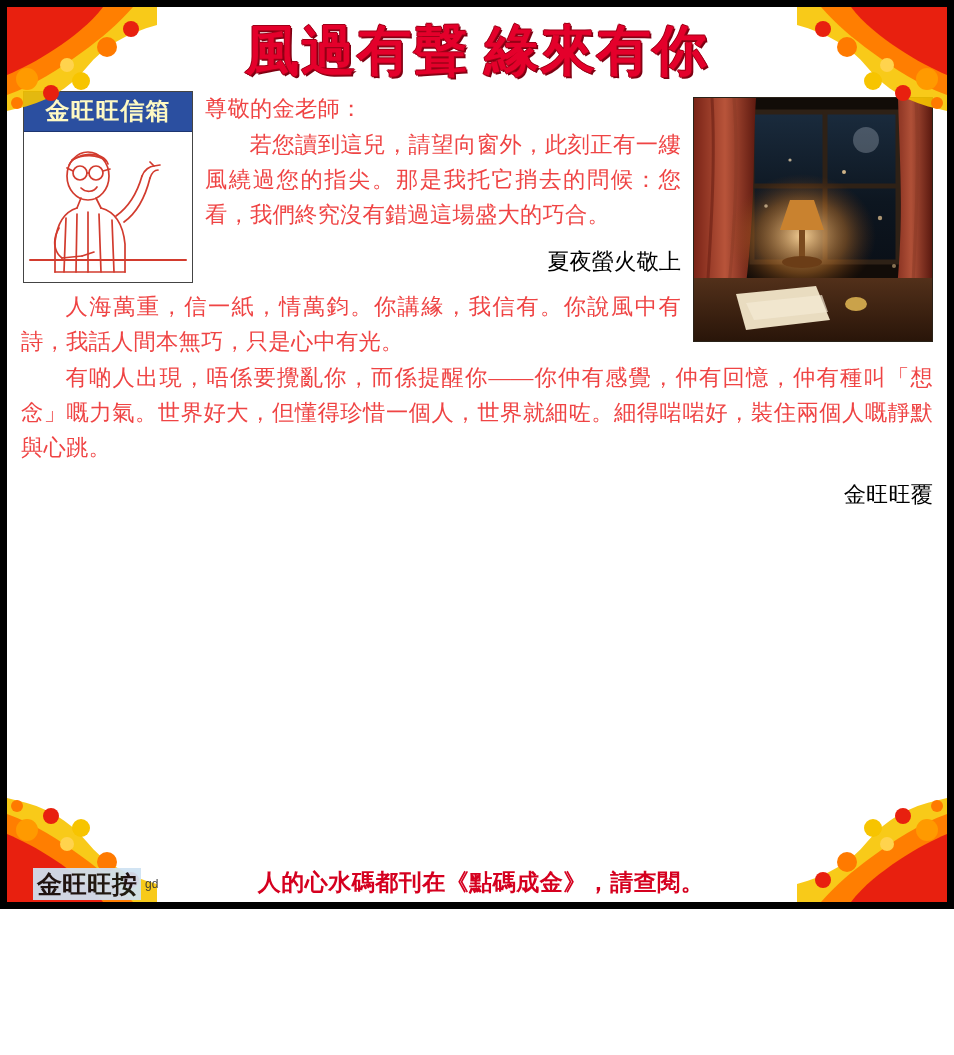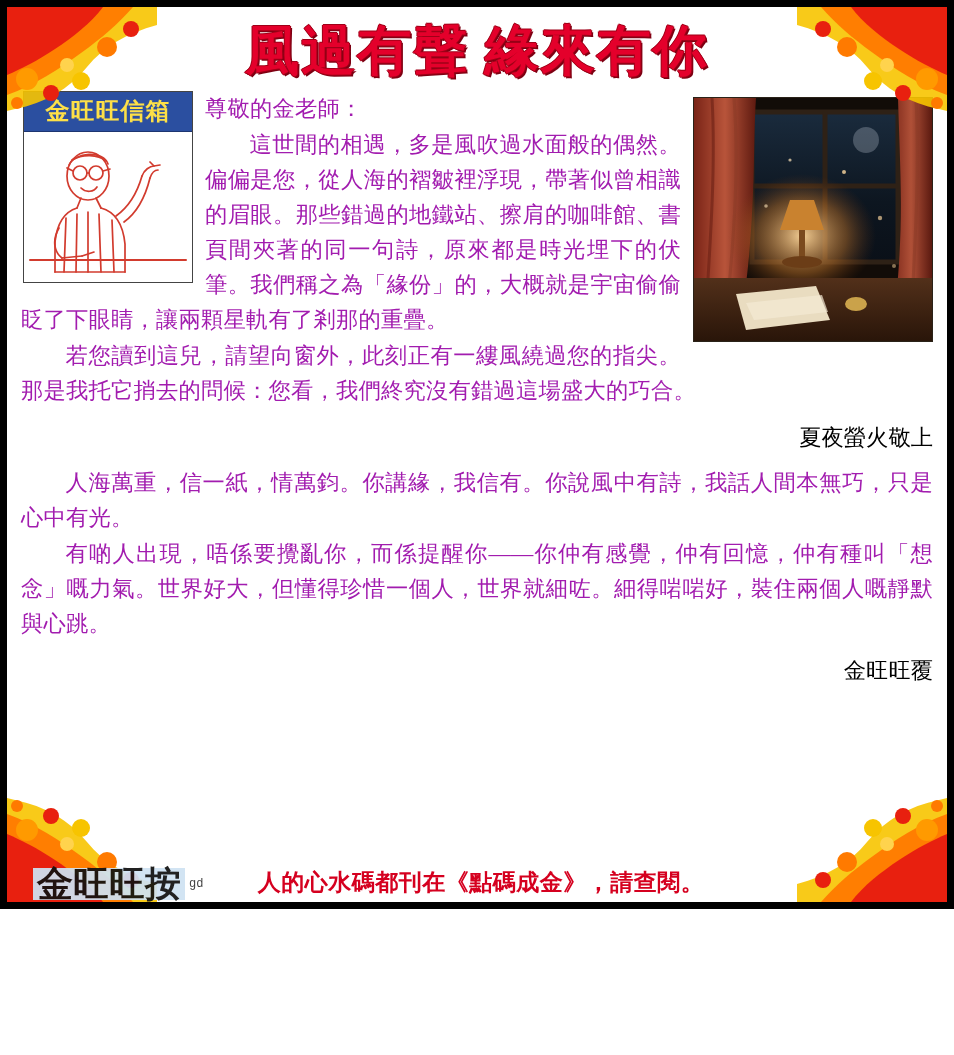--- a/index.html
+++ b/index.html
@@ -68,21 +68,21 @@
 
   .mailbox {
     float: left;
     width: 168px;
     margin: 0 12px 4px 2px;
     border: 1px solid #444;
     background: #fff;
   }
   .mailbox-head {
     background: #2b4fa0;
-    color: #fde047;
+    color: #fef9c3;
     font-weight: bold;
     font-size: 24px;
     text-align: center;
     letter-spacing: 1px;
     padding: 3px 0 4px;
     border-bottom: 1px solid #1d3570;
     font-family: "Liberation Serif", serif;
   }
   .mailbox-art {
     height: 150px;
@@ -100,21 +100,21 @@
     overflow: hidden;
     background: #16110c;
   }
   .photo svg { display: block; width: 100%; height: 100%; }
 
   p.txt {
     margin: 0 0 1px 0;
     font-family: "Liberation Serif", serif;
     font-size: 22.3px;
     line-height: 35px;
-    color: #a21caf;
+    color: #ef4444;
     text-align: justify;
     text-justify: inter-ideograph;
     letter-spacing: 0.2px;
   }
   p.indent { text-indent: 2em; }
   p.sign {
     text-align: right;
     margin-top: 12px;
     margin-bottom: 0;
     font-family: "Liberation Serif", serif;
@@ -151,27 +151,27 @@
     display: flex;
     align-items: center;
     gap: 4px;
     opacity: 0.93;
   }
   .wm-badge {
     background: #cfe2f3;
     color: #111;
     font-family: "Liberation Sans", sans-serif;
     font-weight: bold;
-    font-size: 36px;
+    font-size: 25px;
     line-height: 30px;
     padding: 1px 4px;
     letter-spacing: 0px;
   }
   .wm-sub {
-    font-family: Liberation Mono, monospace;
+    font-family: Liberation Sans, sans-serif;
     font-size: 12px;
     color: #333;
   }
   .clearfix::after { content: ""; display: block; clear: both; }
 </style>
 </head>
 <body>
 
 <div class="page">
 
@@ -348,21 +348,20 @@
 
         <circle cx="150" cy="74" r="2" fill="#ffd9a0" opacity="0.8"></circle>
         <circle cx="96" cy="62" r="1.6" fill="#ffe6bb" opacity="0.7"></circle>
         <circle cx="186" cy="120" r="2.2" fill="#ffd9a0" opacity="0.65"></circle>
         <circle cx="72" cy="108" r="1.8" fill="#ffe6bb" opacity="0.6"></circle>
         <circle cx="200" cy="168" r="2" fill="#ffd9a0" opacity="0.5"></circle>
       </svg>
     </div>
 
     <p class="txt">尊敬的金老師：</p>
-    <p class="txt indent">這世間的相遇，多是風吹過水面般的偶然。偏偏是您，從人海的褶皺裡浮現，帶著似曾相識的眉眼。那些錯過的地鐵站、擦肩的咖啡館、書頁間夾著的同一句詩，原來都是時光埋下的伏筆。我們稱之為「緣份」的，大概就是宇宙偷偷眨了下眼睛，讓兩顆星軌有了剎那的重疊。</p>
     <p class="txt indent">若您讀到這兒，請望向窗外，此刻正有一縷風繞過您的指尖。那是我托它捎去的問候：您看，我們終究沒有錯過這場盛大的巧合。</p>
     <p class="sign">夏夜螢火敬上</p>
 
     <div class="gap"></div>
 
     <p class="txt indent">人海萬重，信一紙，情萬鈞。你講緣，我信有。你說風中有詩，我話人間本無巧，只是心中有光。</p>
     <p class="txt indent">有啲人出現，唔係要攪亂你，而係提醒你——你仲有感覺，仲有回憶，仲有種叫「想念」嘅力氣。世界好大，但懂得珍惜一個人，世界就細咗。細得啱啱好，裝住兩個人嘅靜默與心跳。</p>
     <p class="sign">金旺旺覆</p>
   </div>
 

